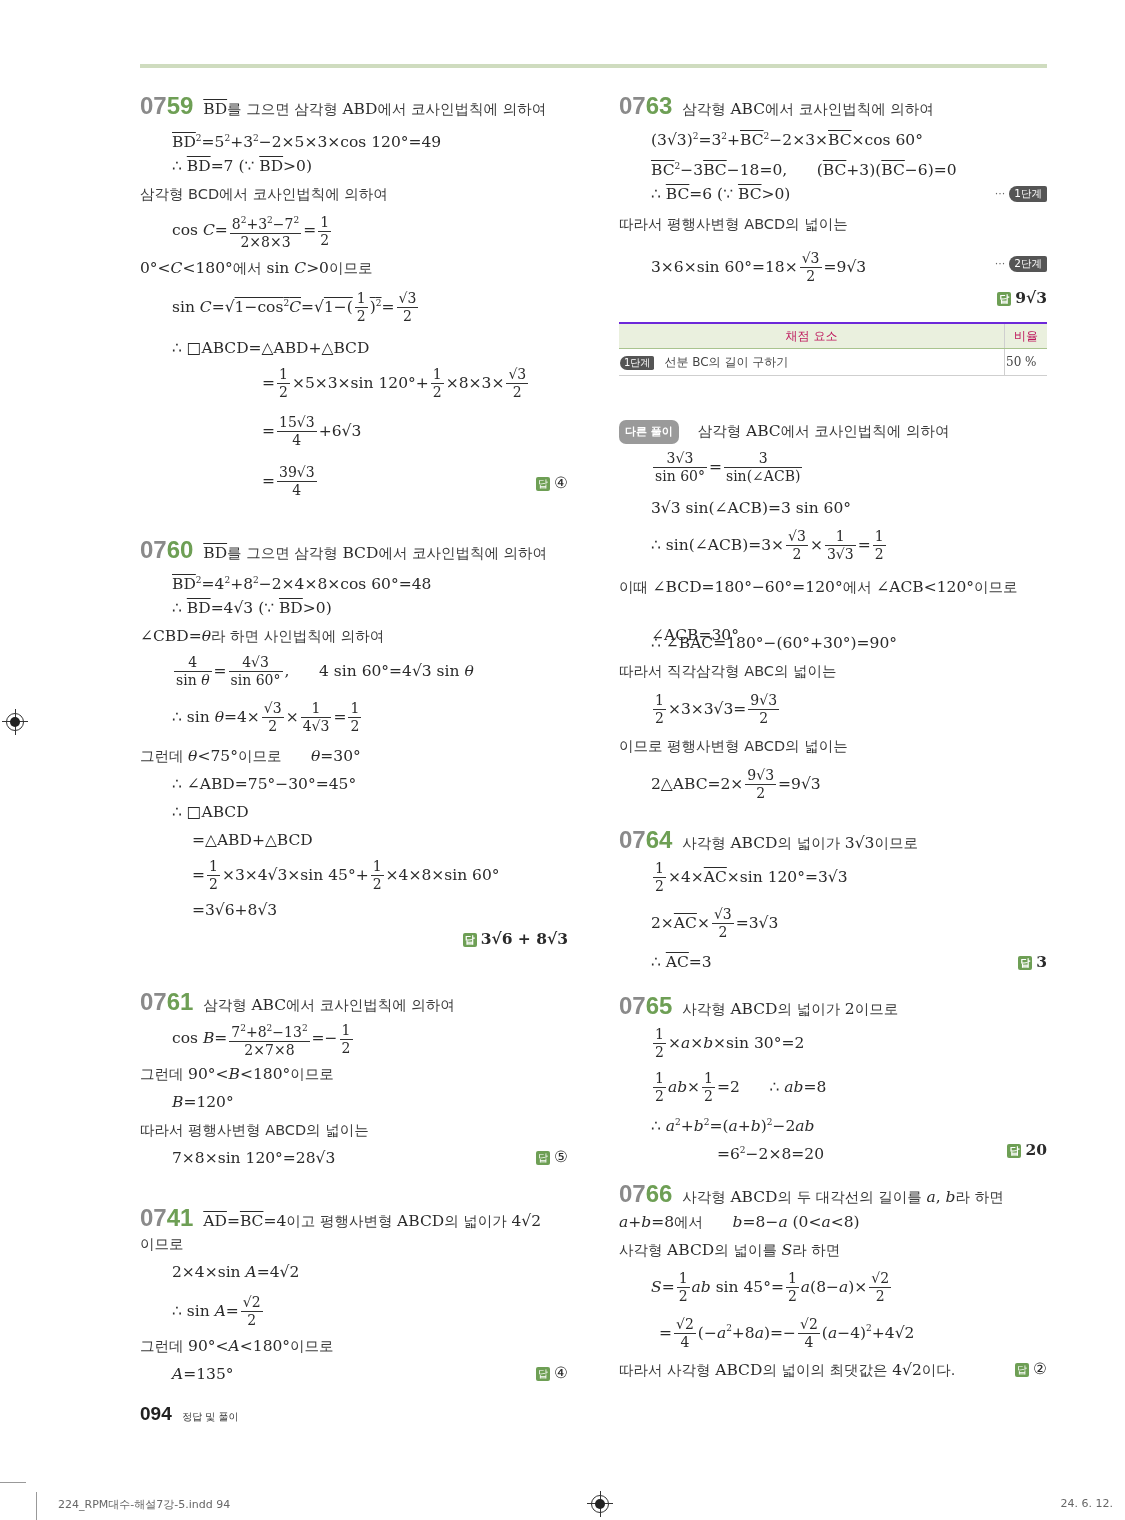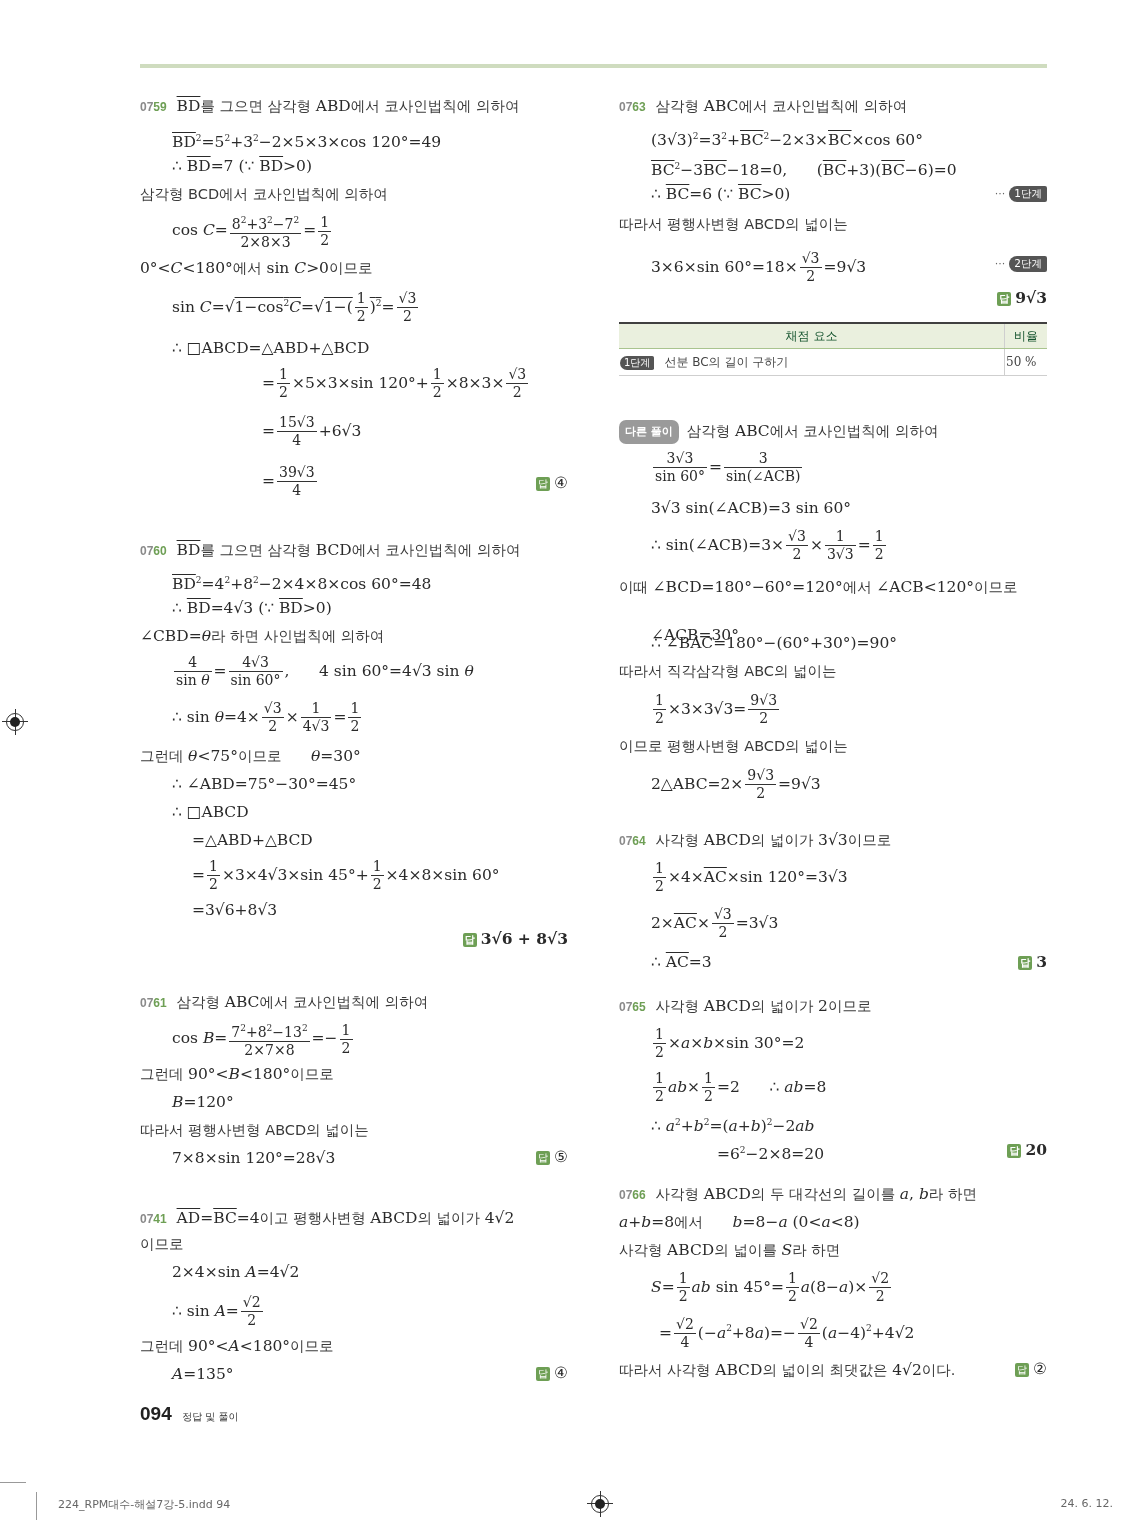--- a/index.html
+++ b/index.html
@@ -6,41 +6,41 @@
   body { width:1125px; height:1520px; position:relative; overflow:hidden;
          font-family:"DejaVu Serif","Liberation Serif",serif; color:#2a2a2a; }
   .topline { position:absolute; left:140px; top:64px; width:907px; height:4px; background:#cfdcbf; }
   .col { position:absolute; top:92px; }
   .col.left { left:140px; width:428px; }
   .col.right { left:619px; width:428px; }
   .prob { position:absolute; left:0; width:100%; }
   .line { position:absolute; white-space:nowrap; font-size:15.5px; line-height:20px; }
   .ind1 { left:32px; }
   .ind0 { left:0; }
-  .num { font-family:"Liberation Sans","DejaVu Sans",sans-serif; font-weight:bold; font-size:12px; }
+  .num { font-family:"Liberation Sans","DejaVu Sans",sans-serif; font-weight:bold; font-size:24px; }
   .num .a { color:#8a8a8a; }
   .num .b { color:#6e9f55; }
   .kr { font-family:"DejaVu Sans","Liberation Sans",sans-serif; font-size:14.5px; color:#3a3a3a; }
   .ov { text-decoration:overline;margin-top:29px; }
   .frac { display:inline-block; vertical-align:middle; text-align:center; margin:0 2px; }
   .frac span { display:block; font-size:14px; line-height:17px; padding:0 2px; }
   .frac span.top { border-bottom:1px solid #333; }
   sup { font-size:9px; }
   .ans { position:absolute; right:0; white-space:nowrap; font-size:15.5px; }
   .ansbox { display:inline-block; width:14px; height:14px; background:#6e9f55; color:#fff; font-family:"DejaVu Sans",sans-serif;
             font-size:10px; line-height:14px; text-align:center; border-radius:2px; vertical-align:middle; margin-right:4px; }
   .stage { position:absolute; right:0; white-space:nowrap; font-family:"DejaVu Sans",sans-serif; font-size:11px; color:#666; }
   .stagebadge { display:inline-block; background:#555; color:#fff; border-radius:8px 2px 2px 8px; padding:1px 5px; font-size:10.5px; margin-left:4px; }
   .gtable { position:absolute; left:0; top:230px; width:428px; border-collapse:collapse; font-family:"DejaVu Sans",sans-serif; font-size:12px; }
-  .gtable th { background:#eaf0de; border-top:2px solid #404040; border-bottom:1px solid #a9c48e; height:22px; font-weight:normal; color:#14532d; }
+  .gtable th { background:#eaf0de; border-top:2px solid #6d28d9; border-bottom:1px solid #a9c48e; height:22px; font-weight:normal; color:#be185d; }
   .gtable td { height:24px; border-bottom:1px solid #cfcfcf; color:#444;margin-left:29px; }
   .gtable .rc { border-left:1px solid #cfcfcf; width:40px; font-family:"DejaVu Serif",serif; }
   .gtable .st { display:inline-block; background:#555; color:#fff; border-radius:8px 2px 2px 8px; padding:0 4px; font-size:10px; margin-right:10px; }
   .altbadge { display:inline-block; background:#9a9a9a; color:#fff; font-family:"DejaVu Sans",sans-serif; font-size:11px; font-weight:bold;
-              border-radius:7px; padding:2px 6px; margin-right:8px; vertical-align:middle; }
+              border-radius:7px; padding:2px 6px; margin-right:19px; vertical-align:middle; }
   .footer-page { position:absolute; left:140px; top:1403px; font-family:"Liberation Sans",sans-serif; }
   .footer-page .pn { font-size:19px; font-weight:bold; color:#222; }
   .footer-page .pl { font-family:"DejaVu Sans",sans-serif; font-size:10px; margin-left:6px; color:#333; }
   .slug { position:absolute; top:1497px; font-family:"DejaVu Sans",sans-serif; font-size:11px; color:#666; }
   .regmark { position:absolute; width:16px; height:16px; border:1px solid #333; border-radius:50%; }
   .regmark::after { content:""; position:absolute; left:3px; top:3px; width:10px; height:10px; background:#222; border-radius:50%; }
   .regmark::before { content:""; position:absolute; left:-5px; top:7px; width:26px; height:1px; background:#333; }
   .vline { position:absolute; left:8px; top:-5px; width:1px; height:26px; background:#333; }
   .cutline { position:absolute; background:#999; }
 </style>

